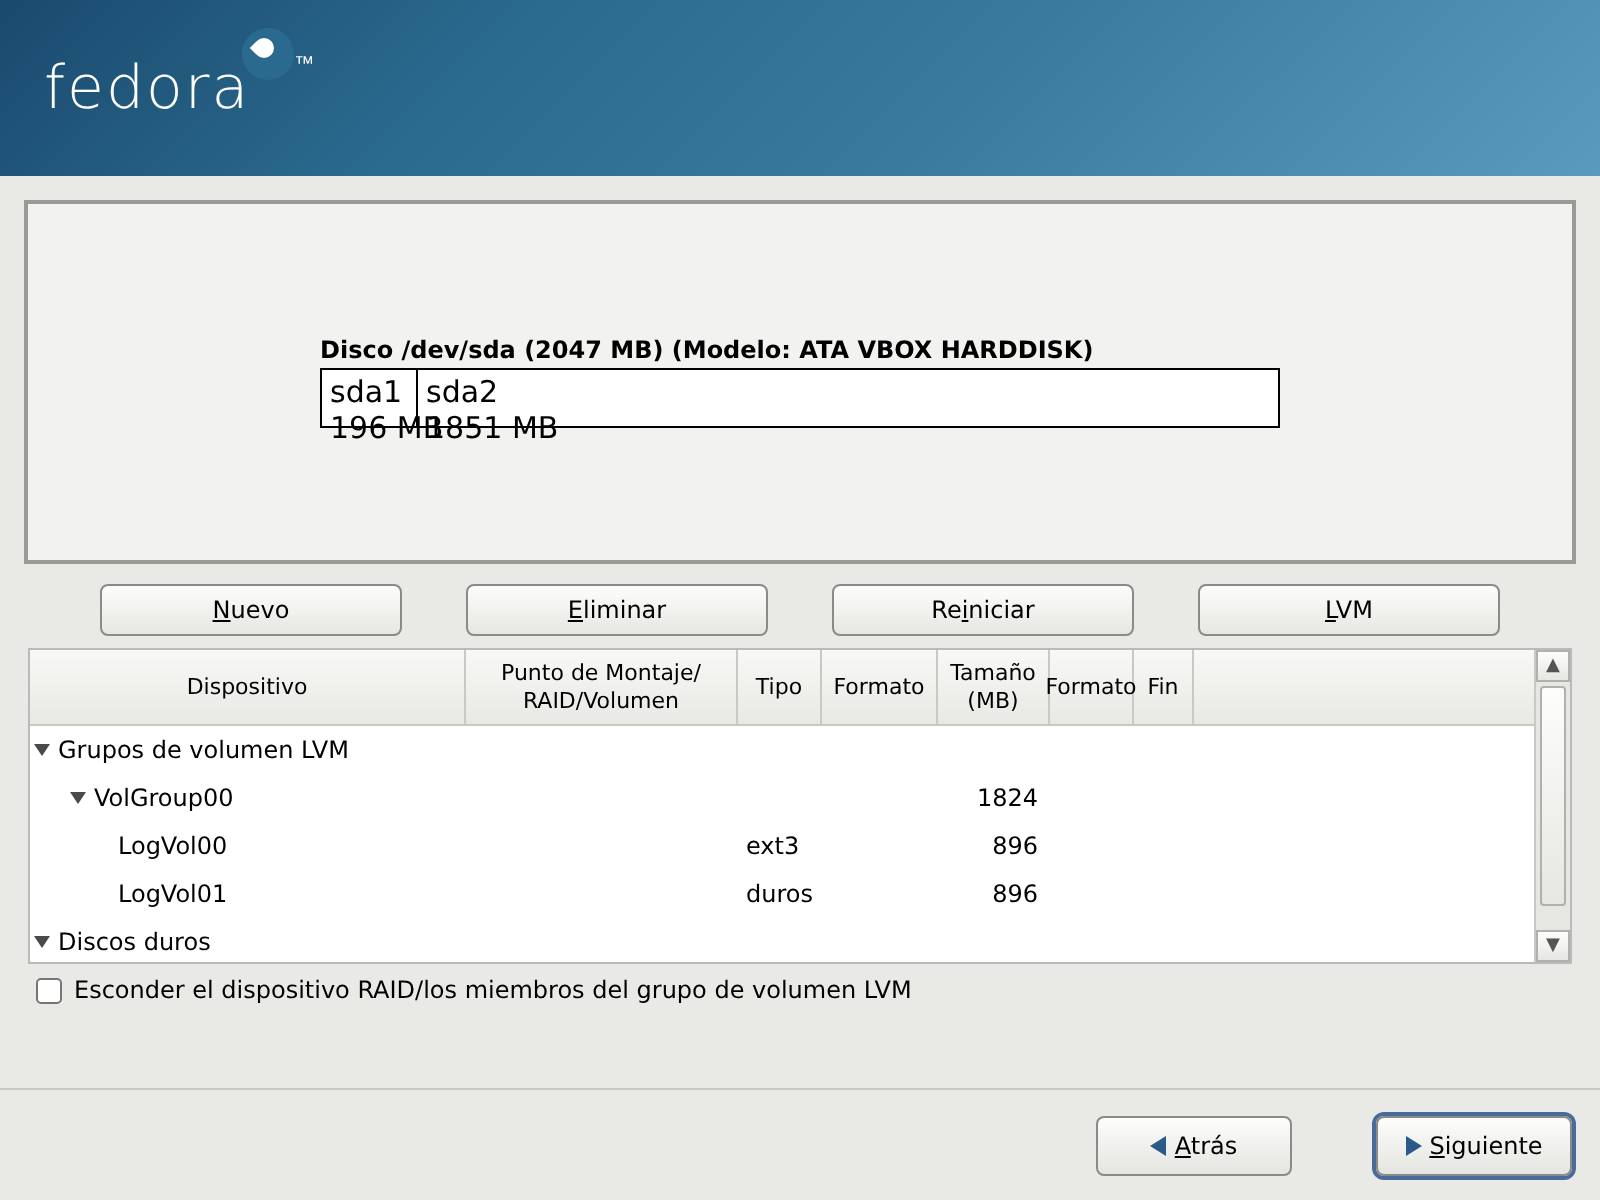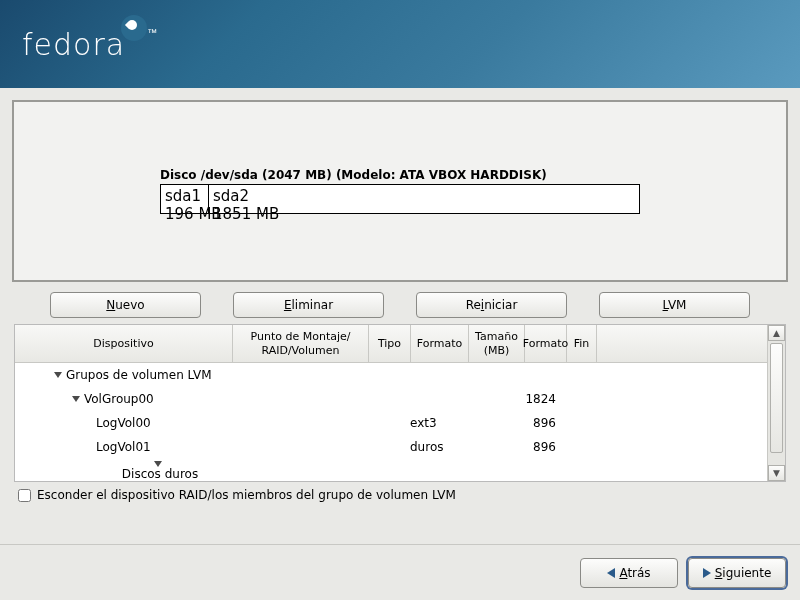--- a/index.html
+++ b/index.html
@@ -117,21 +117,20 @@
 .c4 { width: 56px; }
 .c5 { width: 42px; }
 .c6 { width: 30px; }
 .c7 { flex: 1; border-right: none; }
 
 .trow {
   display: flex;
   height: 24px;
   align-items: center;
   font-size: 12px;
-  padding-left: 37px;
 }
 .td { padding: 0 4px; }
 .td.c0 { display: flex; align-items: center; justify-content: flex-start; }
 .td.c4 { text-align: right; padding-right: 6px; }
 .tri {
   display: inline-block;
   width: 0; height: 0;
   border-left: 4px solid transparent;
   border-right: 4px solid transparent;
   border-top: 6px solid #4a4a4a;
@@ -192,21 +191,21 @@
   background: linear-gradient(#fdfdfc,#e4e4e0);
   border: 1px solid #8a8a86;
   border-radius: 4px;
   font-size: 12px;
   cursor: pointer;
   display: inline-flex;
   align-items: center;
   justify-content: center;
   gap: 4px;
 }
-.nav-btn.primary { box-shadow: 0 0 0 2px #4a6a9a; }
+.nav-btn.primary { box-shadow: 0 0 0 2px #4a6a9a; margin-left: 32px; }
 .arrow-ico {
   width: 0; height: 0;
   border-top: 5px solid transparent;
   border-bottom: 5px solid transparent;
 }
 .arrow-ico.left { border-right: 8px solid #2a5a8a; }
 .arrow-ico.right { border-left: 8px solid #2a5a8a; }
 </style>
 </head>
 <body>
@@ -297,21 +296,21 @@
             </div>
             <div class="td c1"></div>
             <div class="td c2">duros</div>
             <div class="td c3"></div>
             <div class="td c4" style="text-align: right;">896</div>
             <div class="td c5"></div>
             <div class="td c6"></div>
             <div class="td c7"></div>
           </div>
           <div class="trow">
-            <div class="td c0 ind0" style="padding-left: 2px; flex-direction: column;">
+            <div class="td c0 ind0" style="padding-left: 2px;">
               <span class="tri"></span>
               <span>Discos duros</span>
             </div>
             <div class="td c1"></div>
             <div class="td c2"></div>
             <div class="td c3"></div>
             <div class="td c4" style="text-align: right;"></div>
             <div class="td c5"></div>
             <div class="td c6"></div>
             <div class="td c7"></div>

